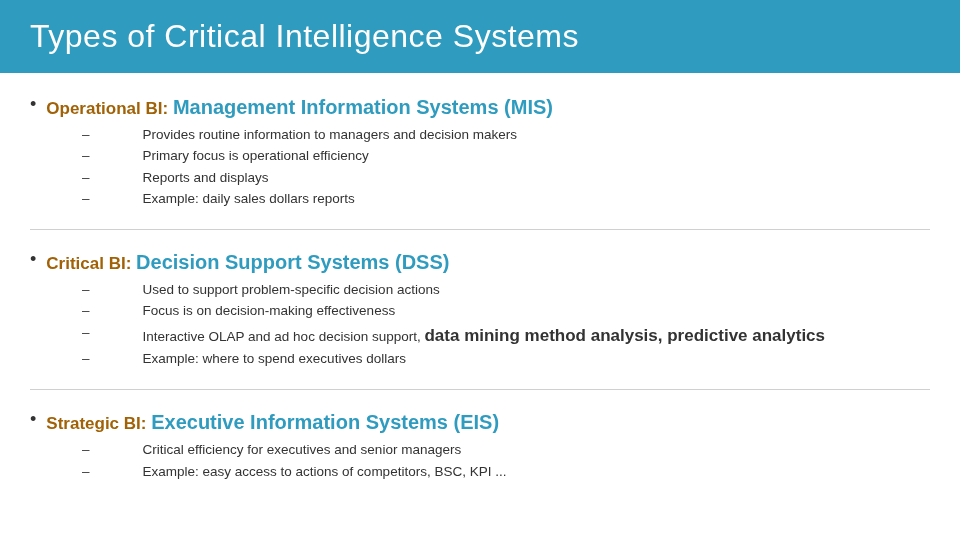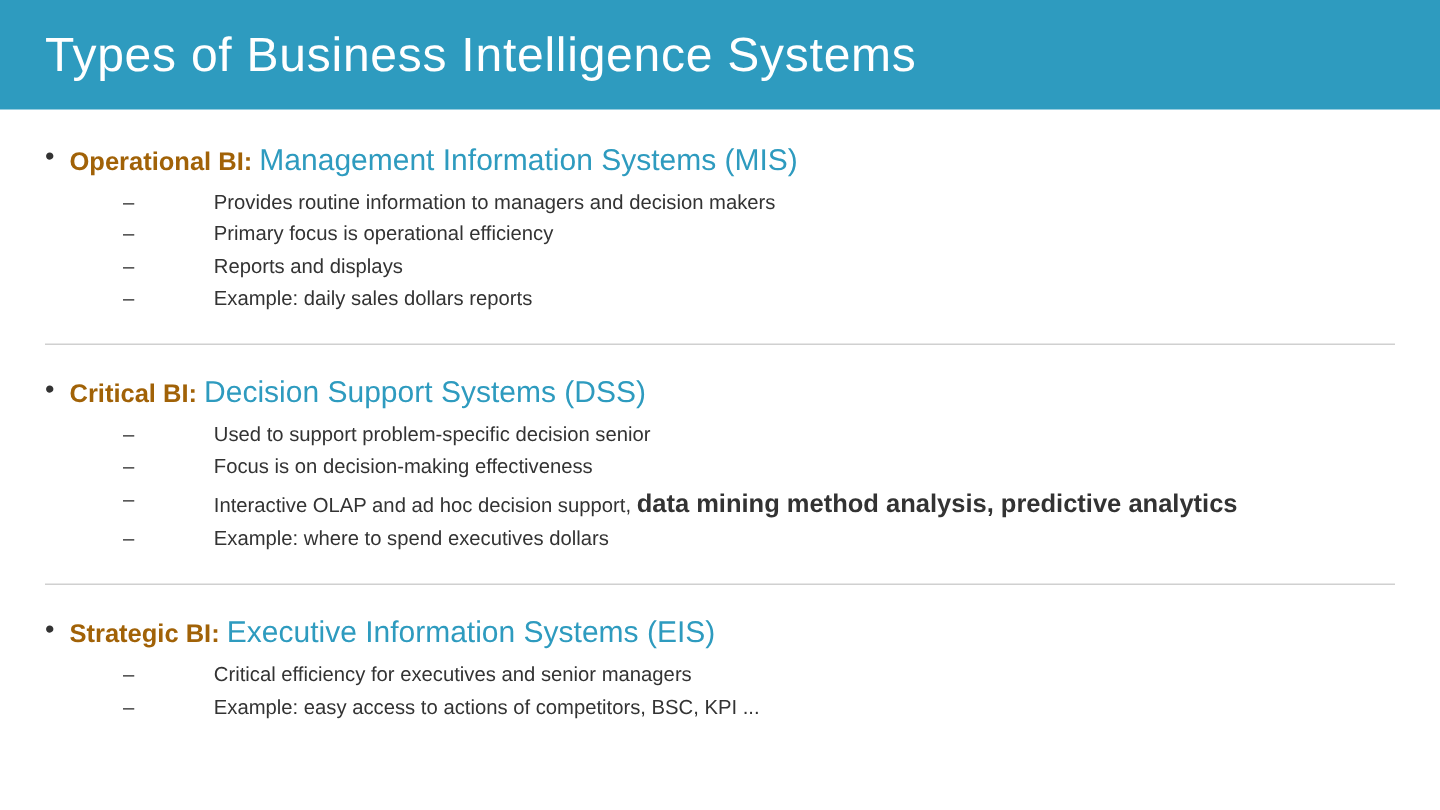--- a/index.html
+++ b/index.html
@@ -71,21 +71,21 @@
       line-height: 1.4;
     }
 
     .bullet-label .normal {
       font-weight: 600;
       color: #a16207;
       font-size: 17px;
     }
 
     .bullet-label .colored {
-      font-weight: 400;
+      font-weight: 700;
       color: #2e9bbf;
       font-size: 20px;
     }
 
     .sub-list {
       margin-left: 52px;
       margin-top: 3px;
       display: flex;
       flex-direction: column;
       gap: 1px;
@@ -124,21 +124,21 @@
       height: 1px;
       background: #d0d0d0;
       margin: 6px 0 8px 0;
     }
   </style>
 </head>
 <body>
 
 <div class="slide">
   <div class="header">
-    <span class="header-title">Types of Business Intelligence Systems</span>
+    <span class="header-title">Types of Critical Intelligence Systems</span>
   </div>
 
   <div class="content">
 
     <div class="section">
       <div class="bullet-row">
         <span class="bullet">•</span>
         <span class="bullet-label">
           <span class="normal">Operational BI: </span><span class="colored">Management Information Systems (MIS)</span>
         </span>
@@ -168,21 +168,21 @@
     <div class="section">
       <div class="bullet-row">
         <span class="bullet">•</span>
         <span class="bullet-label">
           <span class="normal">Critical BI: </span><span class="colored">Decision Support Systems (DSS)</span>
         </span>
       </div>
       <div class="sub-list">
         <div class="sub-item">
           <span class="sub-dash">–</span>
-          <span class="sub-text">Used to support problem-specific decision senior</span>
+          <span class="sub-text">Used to support problem-specific decision actions</span>
         </div>
         <div class="sub-item">
           <span class="sub-dash">–</span>
           <span class="sub-text">Focus is on decision-making effectiveness</span>
         </div>
         <div class="sub-item">
           <span class="sub-dash">–</span>
           <span class="sub-text">Interactive OLAP and ad hoc decision support, <span class="bold-colored">data mining method analysis, predictive analytics</span></span>
         </div>
         <div class="sub-item">

